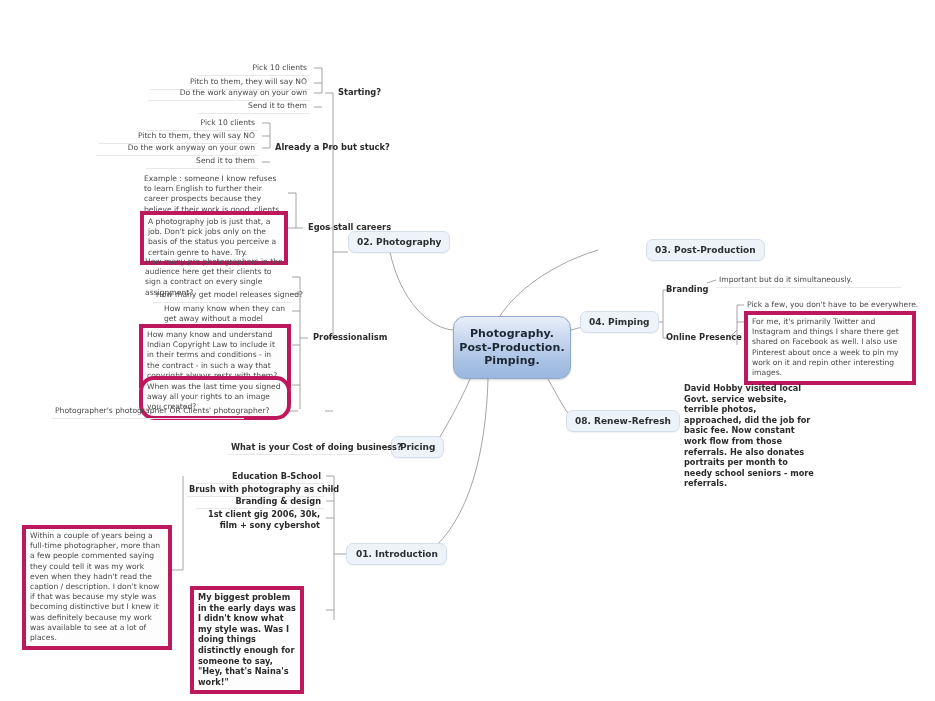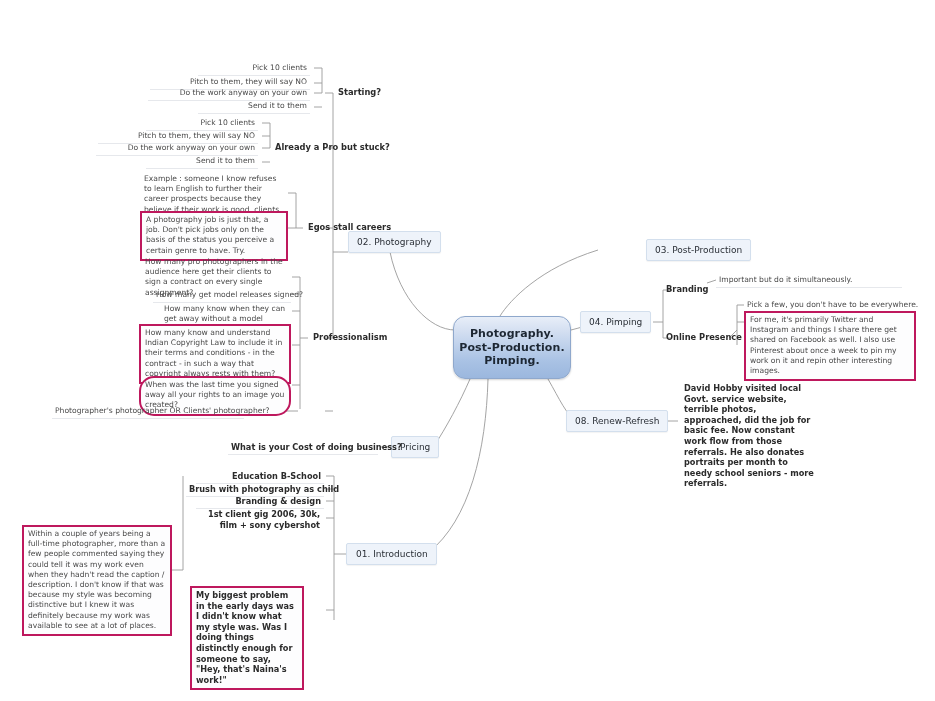--- a/index.html
+++ b/index.html
@@ -22,39 +22,39 @@
     display:flex;align-items:center;justify-content:center;
     text-align:center;
   }
   .central .t{
     font-size:11px;font-weight:bold;line-height:13.5px;color:#1d2733;
     letter-spacing:.1px;
   }
 
   
   .pill{
-    border-radius:2px;background:#eef3fa;border:1px solid #d3dfed;
+    border-radius:7px;background:#eef3fa;border:1px solid #d3dfed;
     display:flex;align-items:center;justify-content:center;
-    font-size:9px;font-weight:normal;color:#2a2f36;
+    font-size:9px;font-weight:bold;color:#2a2f36;
     padding:0 8px;height:22px;white-space:nowrap;
     box-shadow:0 1px 1px rgba(0,0,0,.05);
     text-align:center;
   }
 
   
   .sub{
     font-size:8.3px;font-weight:bold;color:#2b2b2b;white-space:nowrap;
     line-height:11px;
   }
   .sub.multi{white-space:normal;}
 
   
   .leaf{
     font-size:7.6px;line-height:10.2px;color:#4a4a4a;
-    background:#fdfdfe;border:2px solid #be185d;
+    background:#fdfdfe;border:4px solid #be185d;
     padding:2px 4px 3px 4px;
   }
   .leaf.nb{border:none;background:transparent;padding:2px 4px 3px 4px;}
   .leaf.r{text-align:right;}
   .leaf.bold{font-weight:bold;color:#2b2b2b;font-size:8.2px;line-height:10.6px;}
   .plain{
     font-size:7.6px;line-height:10.2px;color:#4a4a4a;
     border-bottom:1px solid #e6e8ec;padding:1px 3px 2px 3px;
     white-space:nowrap;
   }

